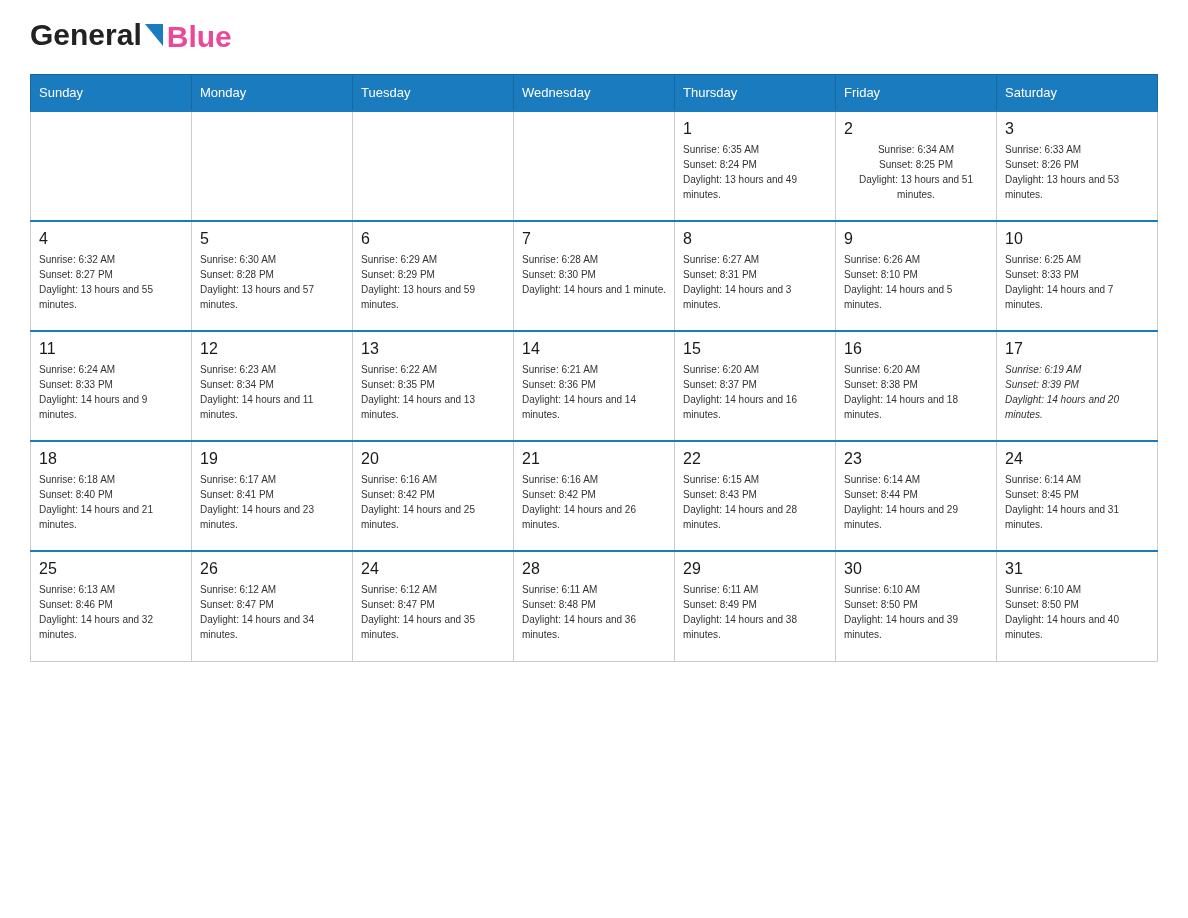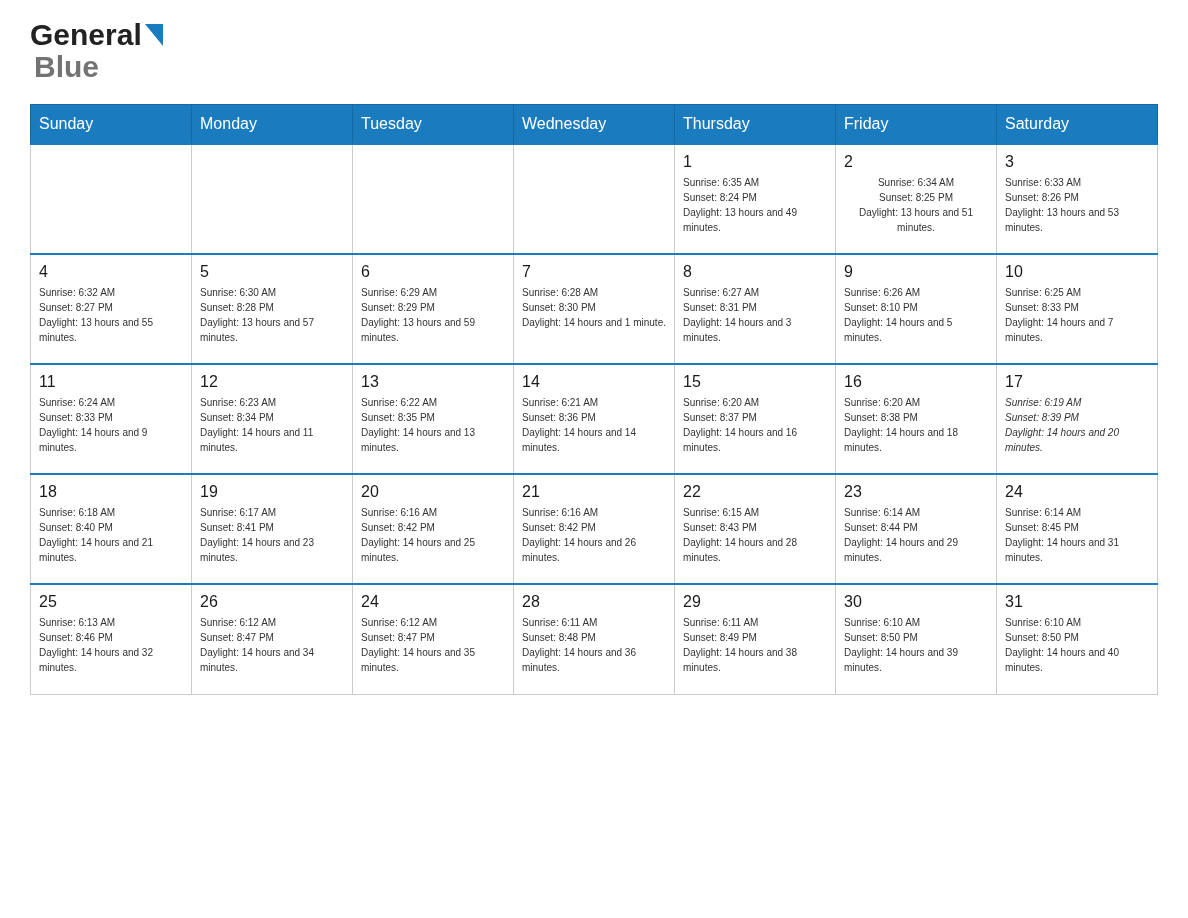--- a/index.html
+++ b/index.html
@@ -12,21 +12,21 @@
       padding: 20px 30px;
     }
     .header {
       display: flex;
       justify-content: space-between;
       align-items: flex-start;
       margin-bottom: 20px;
     }
     .logo {
       display: flex;
-      flex-direction: column;
+      flex-direction: row;
       align-items: flex-start;
     }
     .title-block {
       text-align: right;
     }
     .month-title {
       font-size: 52px;
       font-weight: normal;
       color: #1a1a1a;
       line-height: 1.1;
@@ -39,21 +39,21 @@
     .calendar {
       width: 100%;
       border-collapse: collapse;
       border: 1px solid #ccc;
     }
     .calendar th {
       background-color: #1a7bbf;
       color: #fff;
       padding: 10px 8px;
       text-align: left;
-      font-size: 16px;
+      font-size: 13px;
       font-weight: normal;
       border: 1px solid #1a7bbf;
     }
     .calendar td {
       vertical-align: top;
       padding: 8px;
       border: 1px solid #ccc;
       width: calc(100% / 7);
       min-height: 110px;
       height: 110px;
@@ -99,21 +99,21 @@
       margin-left: 3px;
       margin-bottom: -2px;
     }
     .logo-row2 {
       margin-left: 4px;
       margin-top: 0px;
     }
     .logo-blue-text {
       font-size: 30px;
       font-weight: bold;
-      color: #737373;
+      color: #ec4899;
       font-family: Arial, sans-serif;
     }
   </style>
 </head>
 <body>
 
 <div class="header">
   <div class="logo">
     <div class="logo-row1">
       <span class="logo-g">General</span>

